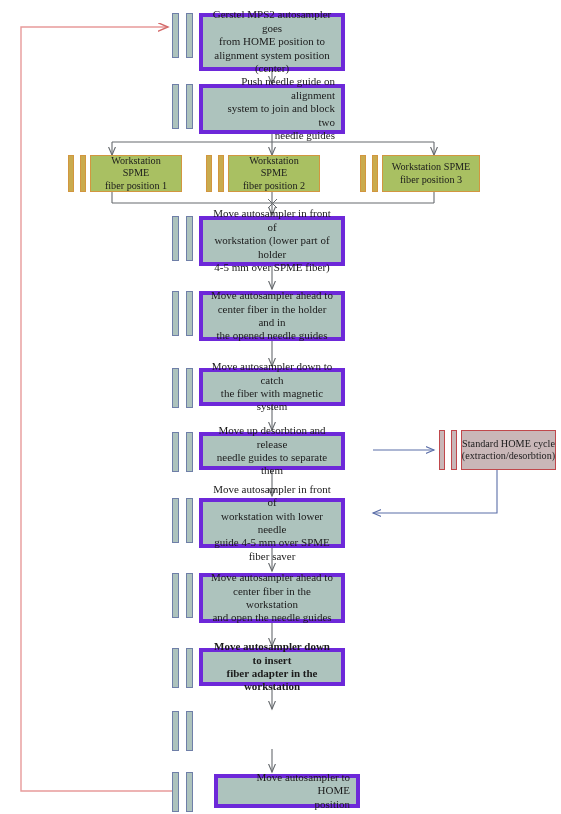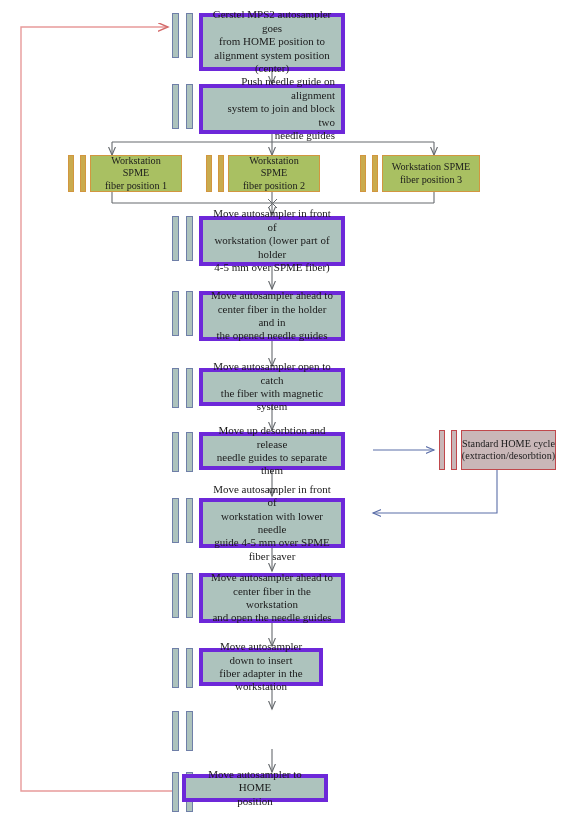--- a/index.html
+++ b/index.html
@@ -170,21 +170,21 @@
   <div class="bar bar-blue" style="left:186px;top:291px;width:7px;height:45px;"></div>
   <div class="node n-blue" style="left:199px;top:291px;width:146px;height:50px;">
     <span class="txt">Move autosampler ahead to
 center fiber in the holder and in
 the opened needle guides</span>
   </div>
 
   <div class="bar bar-blue" style="left:172px;top:368px;width:7px;height:40px;"></div>
   <div class="bar bar-blue" style="left:186px;top:368px;width:7px;height:40px;"></div>
   <div class="node n-blue" style="left:199px;top:368px;width:146px;height:38px;">
-    <span class="txt">Move autosampler open to catch
+    <span class="txt">Move autosampler down to catch
 the fiber with magnetic system</span>
   </div>
 
   <div class="bar bar-blue" style="left:172px;top:432px;width:7px;height:40px;"></div>
   <div class="bar bar-blue" style="left:186px;top:432px;width:7px;height:40px;"></div>
   <div class="node n-blue" style="left:199px;top:432px;width:146px;height:38px;">
     <span class="txt">Move up desorbtion and release
 needle guides to separate them</span>
   </div>
 
@@ -206,28 +206,28 @@
   <div class="bar bar-blue" style="left:172px;top:573px;width:7px;height:45px;"></div>
   <div class="bar bar-blue" style="left:186px;top:573px;width:7px;height:45px;"></div>
   <div class="node n-blue" style="left:199px;top:573px;width:146px;height:50px;">
     <span class="txt">Move autosampler ahead to
 center fiber in the workstation
 and open the needle guides</span>
   </div>
 
   <div class="bar bar-blue" style="left:172px;top:648px;width:7px;height:40px;"></div>
   <div class="bar bar-blue" style="left:186px;top:648px;width:7px;height:40px;"></div>
-  <div class="node n-blue" style="left:199px;top:648px;width:124px;height:38px;">
+  <div class="node n-blue" style="left:199px;top:648px;width:146px;height:38px;font-weight:bold;">
     <span class="txt">Move autosampler down to insert
 fiber adapter in the workstation</span>
   </div>
 
   <div class="bar bar-blue" style="left:172px;top:711px;width:7px;height:40px;"></div>
   <div class="bar bar-blue" style="left:186px;top:711px;width:7px;height:40px;"></div>
 
   <div class="bar bar-blue" style="left:172px;top:772px;width:7px;height:40px;"></div>
   <div class="bar bar-blue" style="left:186px;top:772px;width:7px;height:40px;"></div>
-  <div class="node n-blue" style="left:182px;top:774px;width:146px;height:28px;">
+  <div class="node n-blue" style="left:214px;top:774px;width:146px;height:34px;text-align:right;">
     <span class="txt">Move autosampler to HOME
 position</span>
   </div>
 
 </div>
 
 </body></html>

